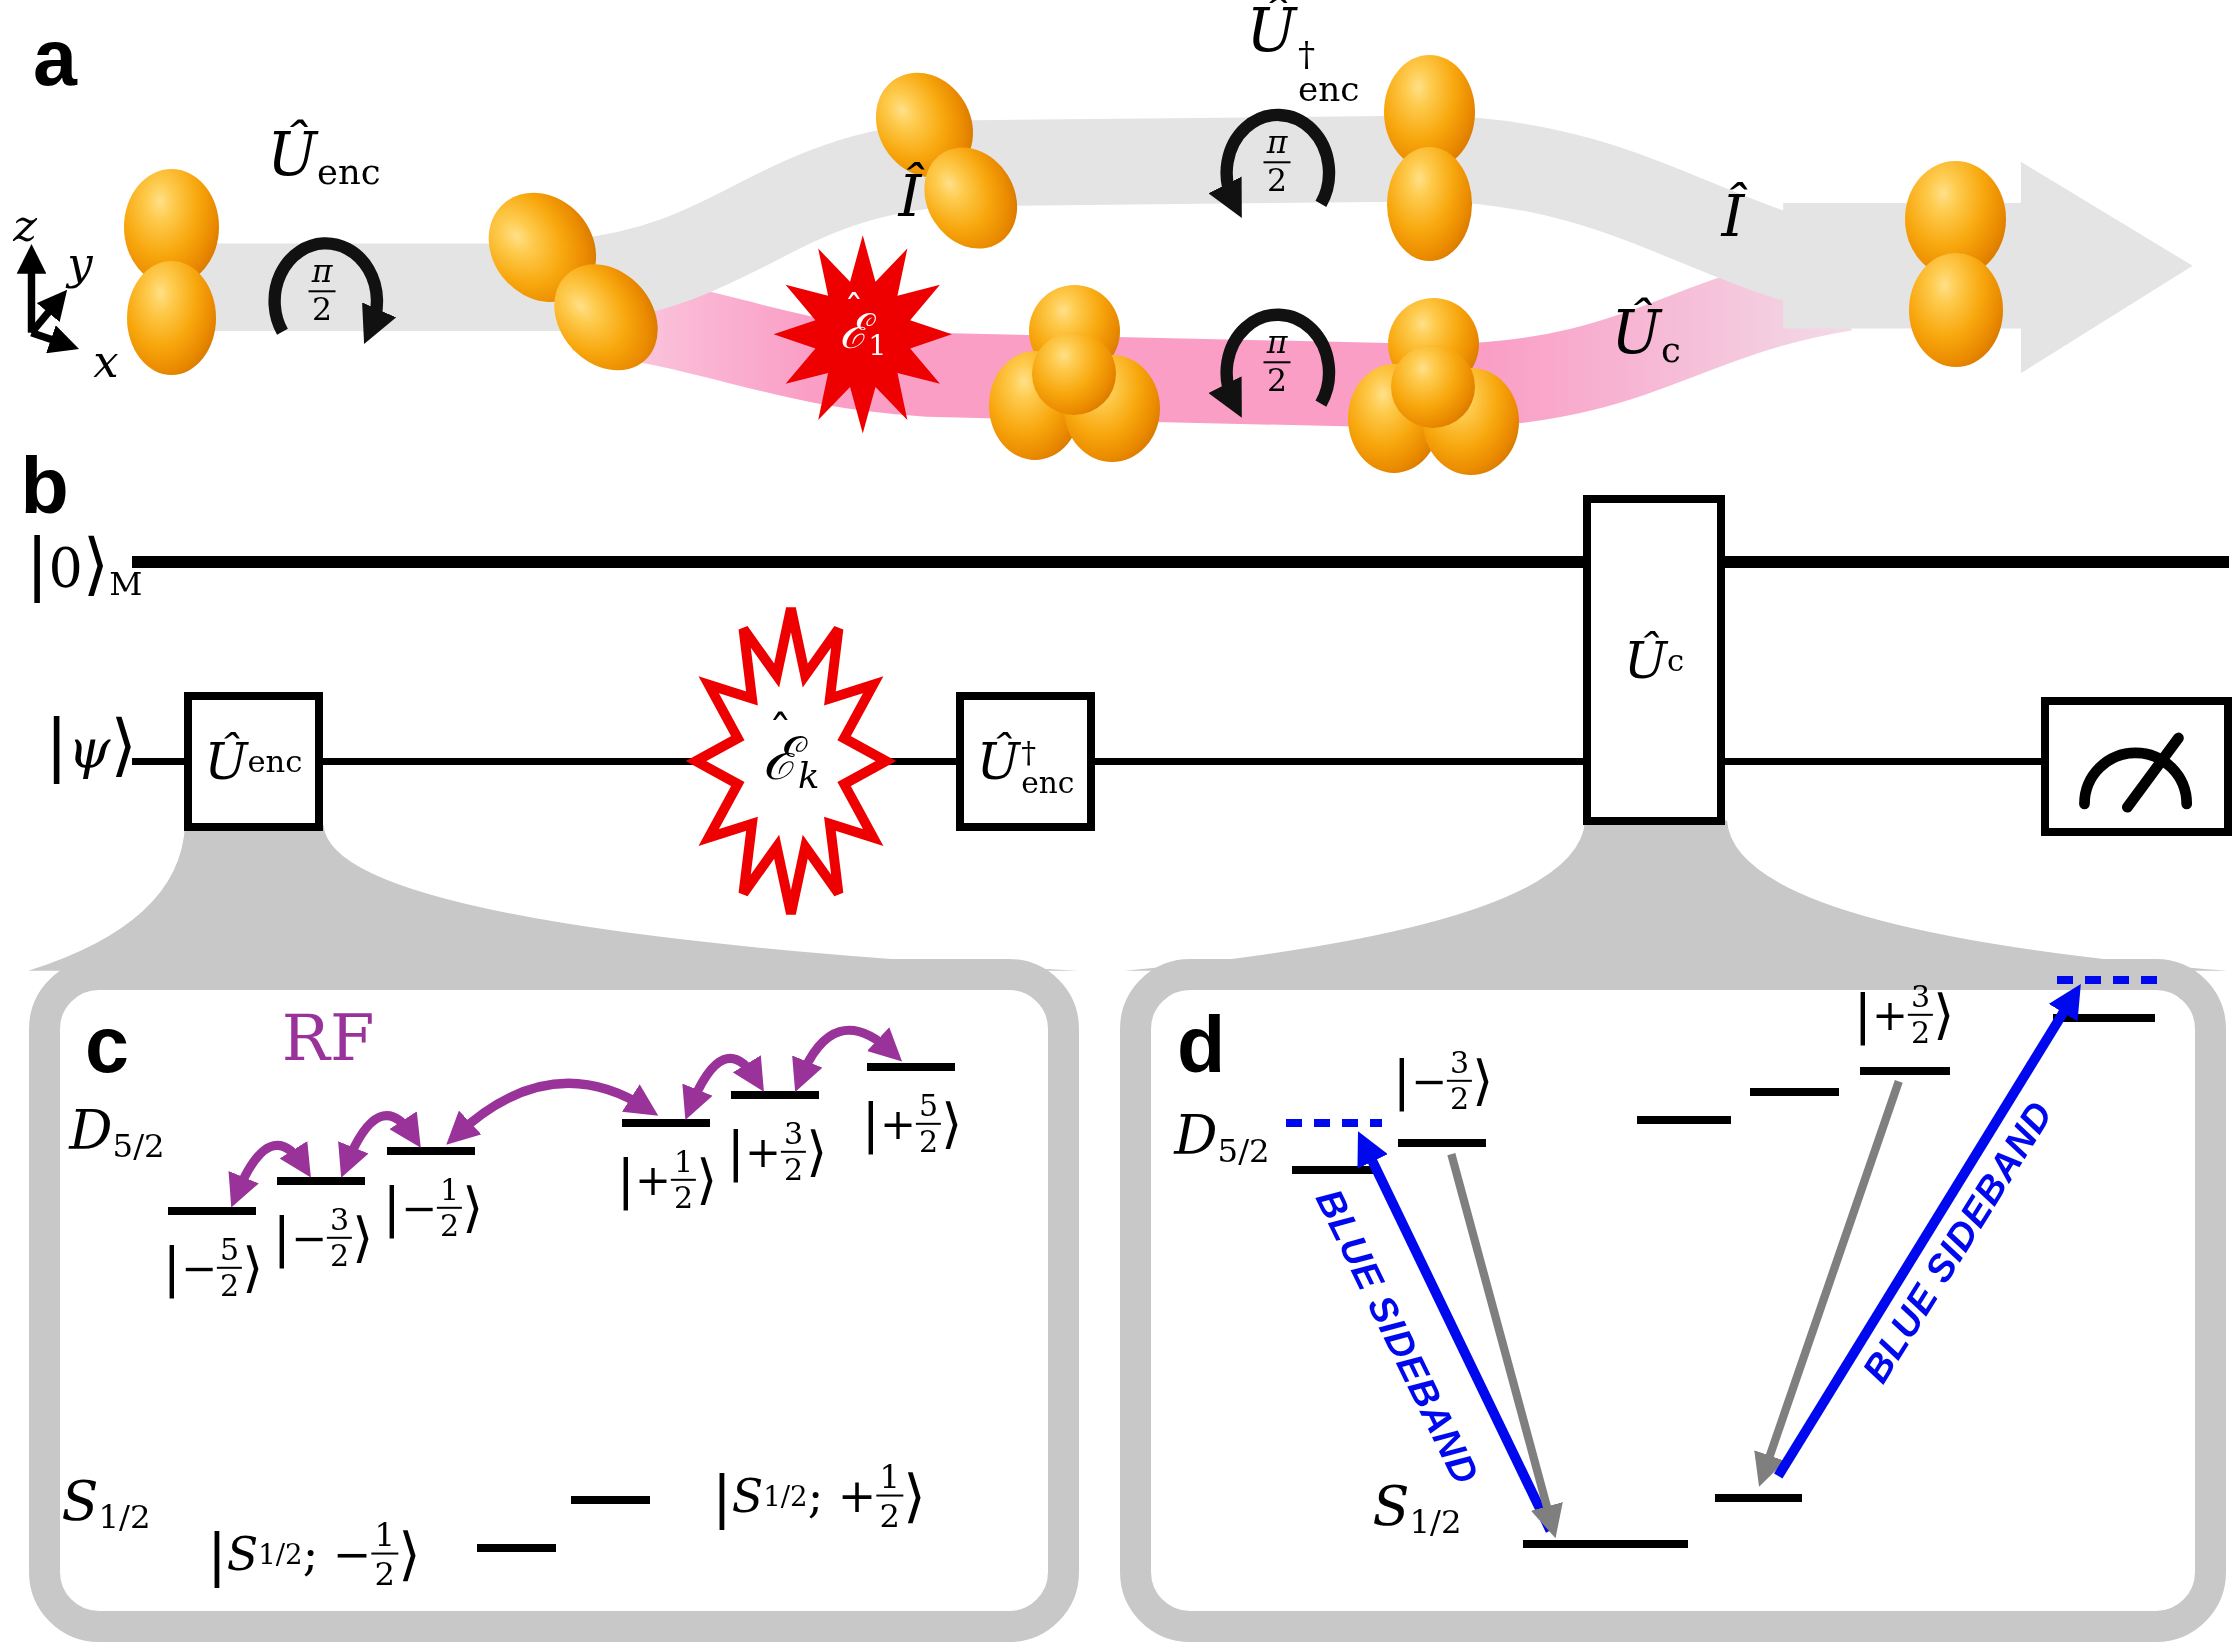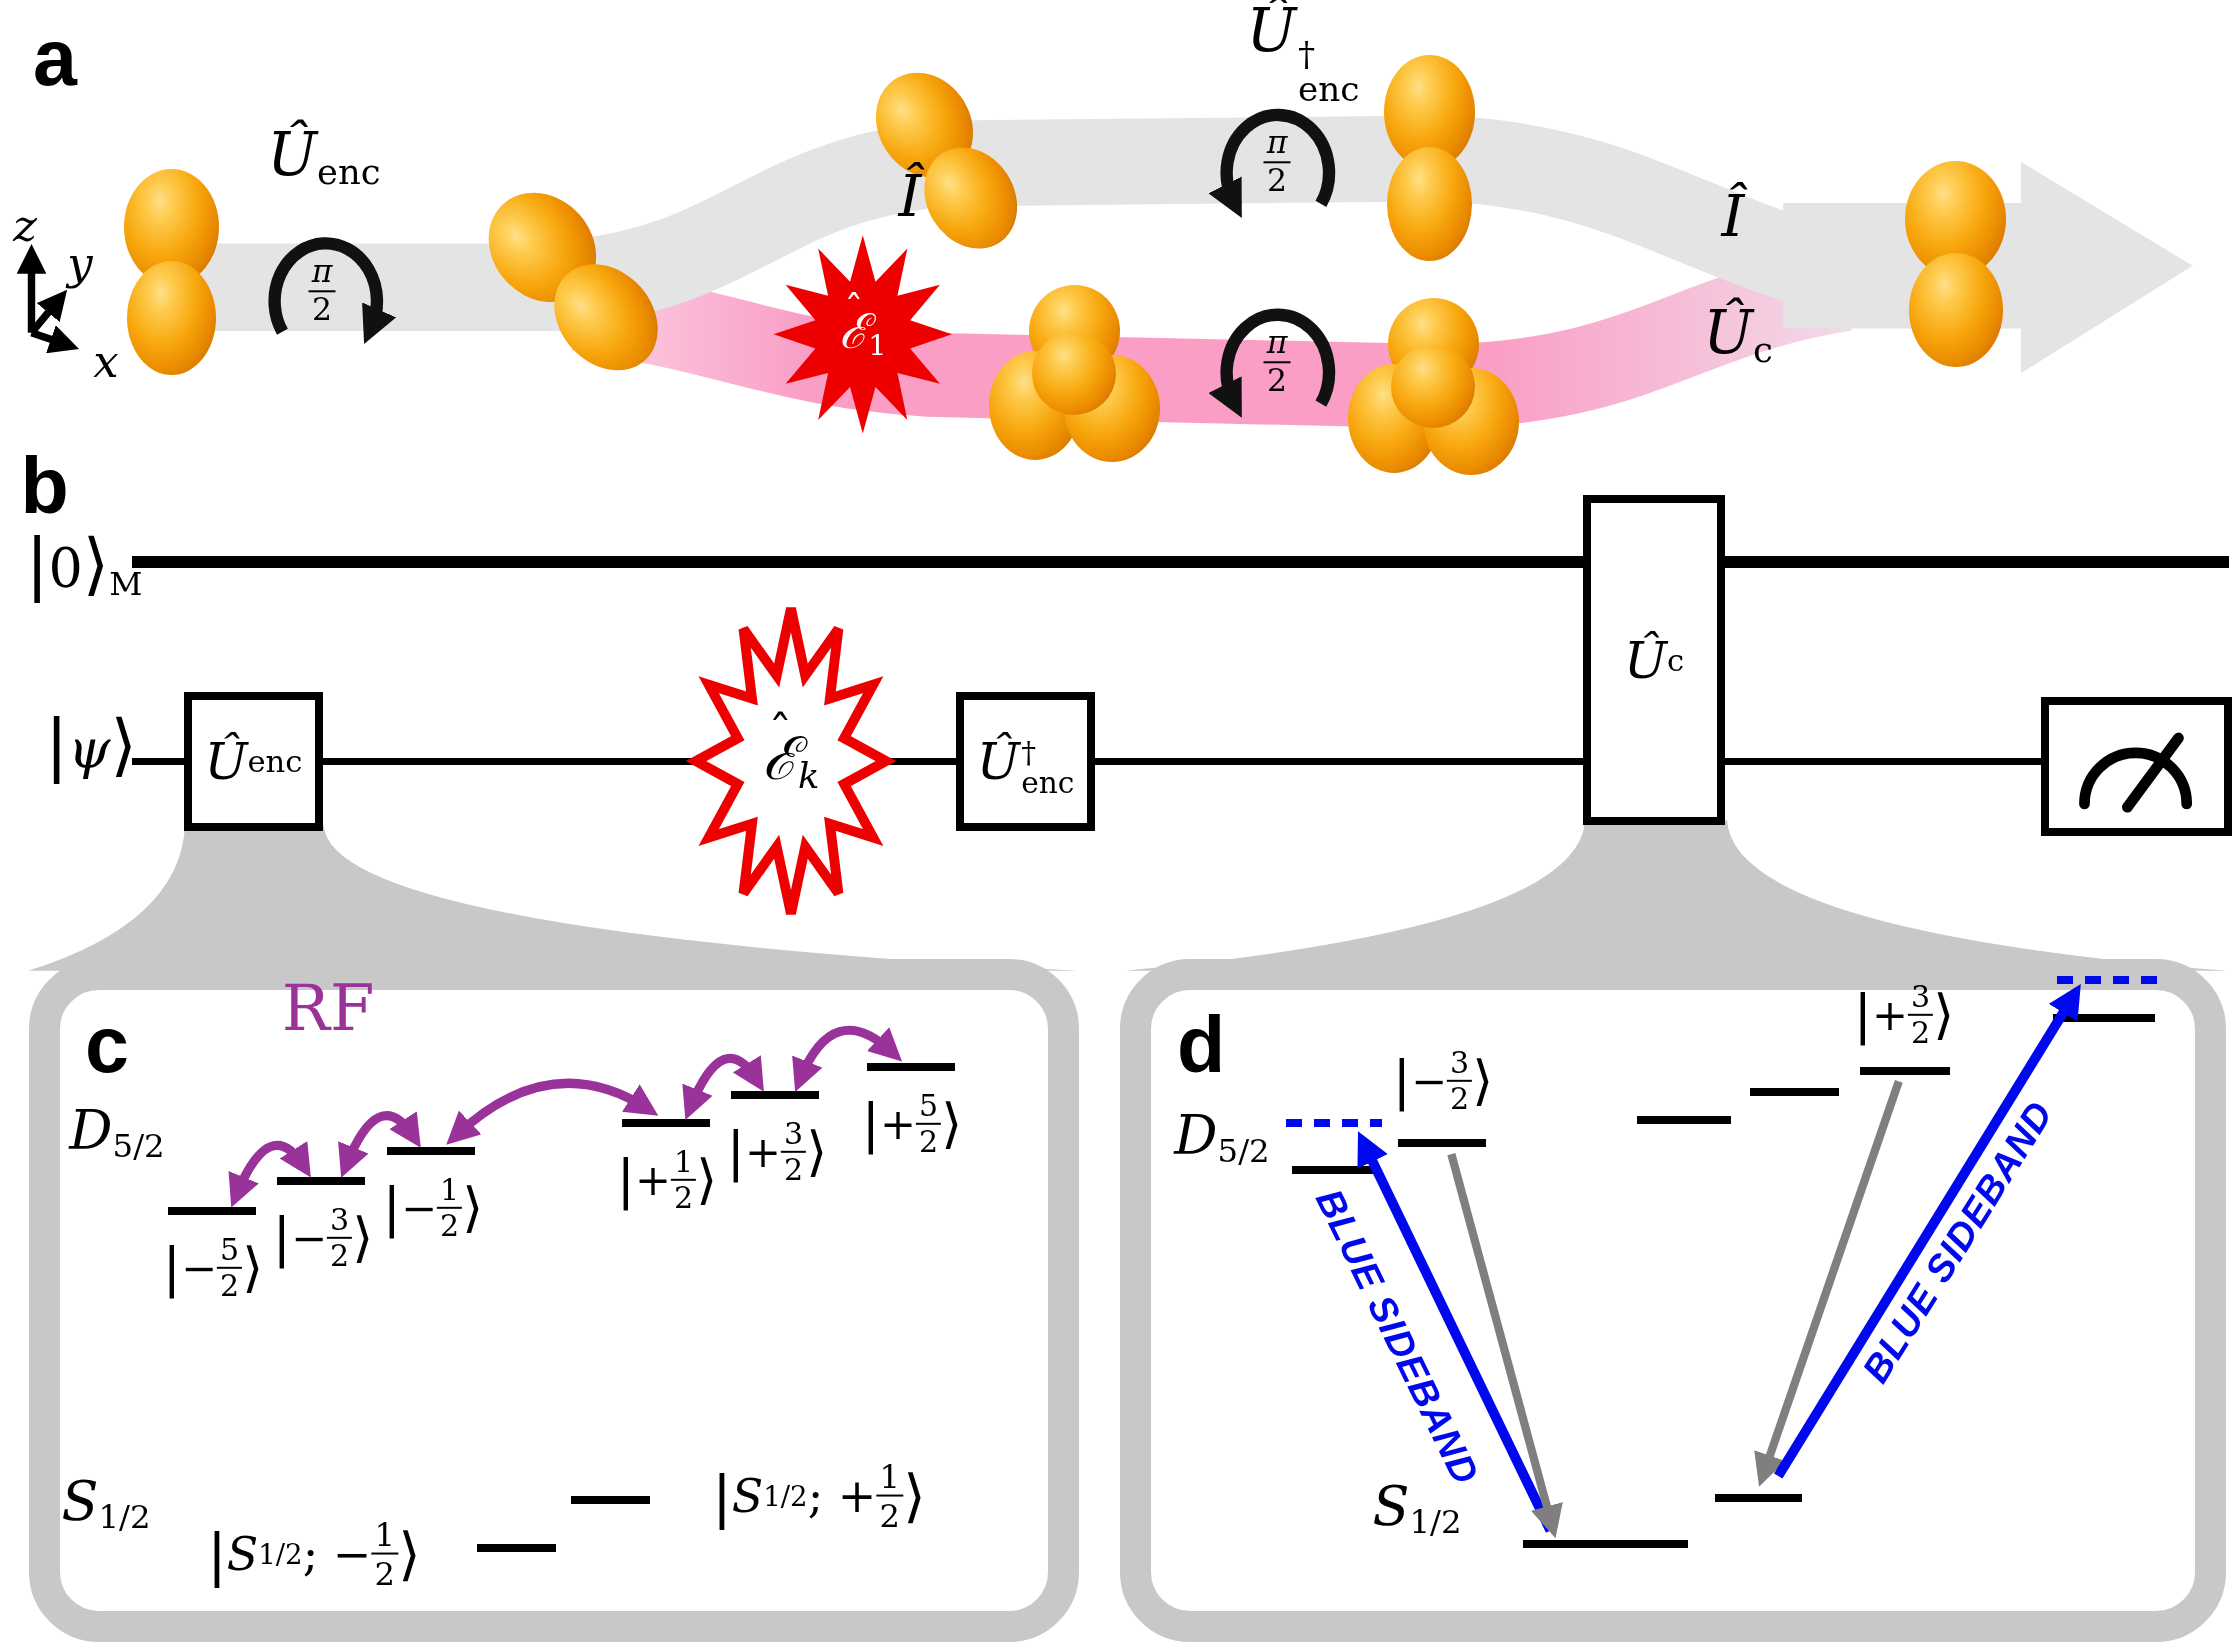--- a/index.html
+++ b/index.html
@@ -228,33 +228,33 @@
 
   <div class="abs txt z4 ctr" style="left:1277px;top:362px;font-size:45px;"><span class="frac">
         <span class="num mi">π</span>
         <span class="den rm">2</span>
       </span></div>
 
   <div class="abs txt z4 ctr" style="left:863px;top:333px;font-size:48px;color:#fff;"><span class="hatwrap"><span class="hat">ˆ</span><span>ℰ</span></span><span class="sub">1</span></div>
 
   <div class="abs txt mi z4 ctr" style="left:1733px;top:216px;font-size:58px;">Î</div>
 
-  <div class="abs txt mi z4 ctr" style="left:1738px;top:335px;font-size:59px;"><span>Û</span><span class="sub">c</span></div>
+  <div class="abs txt mi z4 ctr" style="left:1646px;top:335px;font-size:59px;"><span>Û</span><span class="sub">c</span></div>
 
   <div class="abs panel-letter z4" style="left:20.6px;top:446px;">b</div>
 
   <div class="abs txt z4 ctr" style="left:84px;top:565px;font-size:54px;"><span class="kbar">|</span><span class="rm">0</span><span class="kang">⟩</span><span class="sub">M</span></div>
 
   <div class="abs txt z4 ctr" style="left:91px;top:745px;font-size:54px;"><span class="kbar">|</span><span class="mi">ψ</span><span class="kang">⟩</span></div>
 
   <div class="abs txt z4 ctr" style="left:791px;top:761px;font-size:59px;"><span class="hatwrap"><span class="hat">ˆ</span><span>ℰ</span></span><span class="isub">k</span></div>
 
   <div class="abs panel-letter z4" style="left:85px;top:1005px;">c</div>
 
-  <div class="abs txt z4 ctr" style="left:328px;top:1008px;font-size:64px;color:#993399;">RF</div>
+  <div class="abs txt z4 ctr" style="left:328px;top:1038px;font-size:64px;color:#993399;">RF</div>
 
   <div class="abs txt mi z4 ctr" style="left:117px;top:1133px;font-size:54px;"><span>D</span><span class="sub">5/2</span></div>
 
   <div class="lvl z2" style="left:168px;top:1207px;width:88px;"></div>
   <div class="lvl z2" style="left:277px;top:1177px;width:88px;"></div>
   <div class="lvl z2" style="left:387px;top:1147px;width:88px;"></div>
   <div class="lvl z2" style="left:622px;top:1119px;width:88px;"></div>
   <div class="lvl z2" style="left:731px;top:1091px;width:88px;"></div>
   <div class="lvl z2" style="left:867px;top:1063px;width:88px;"></div>
 

